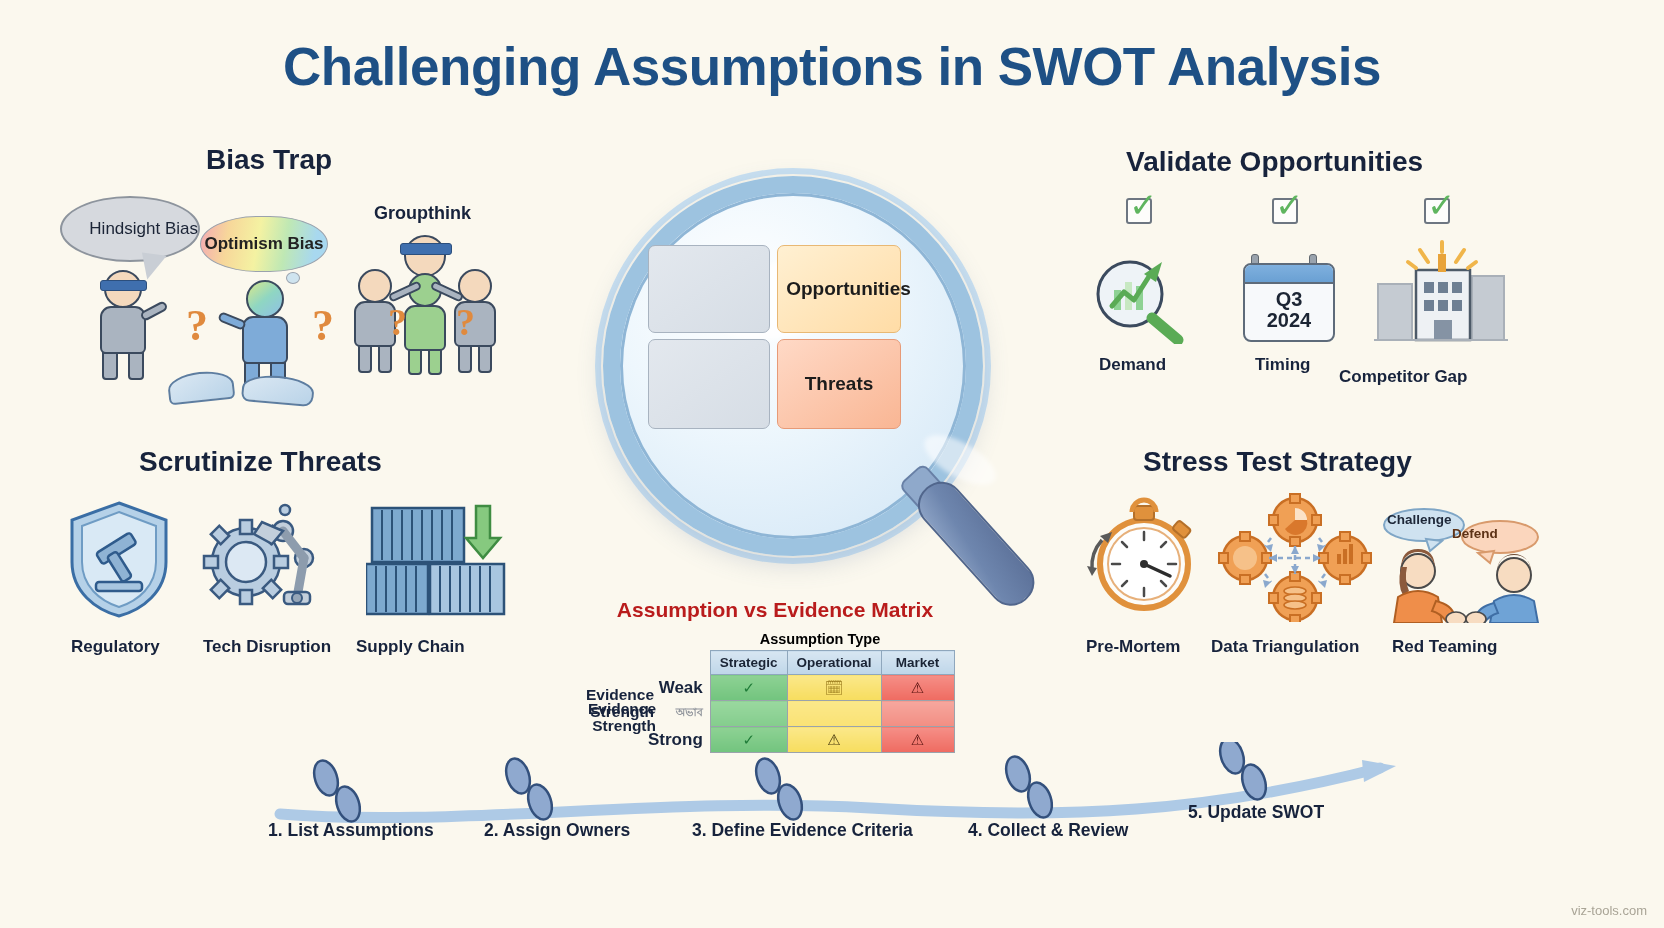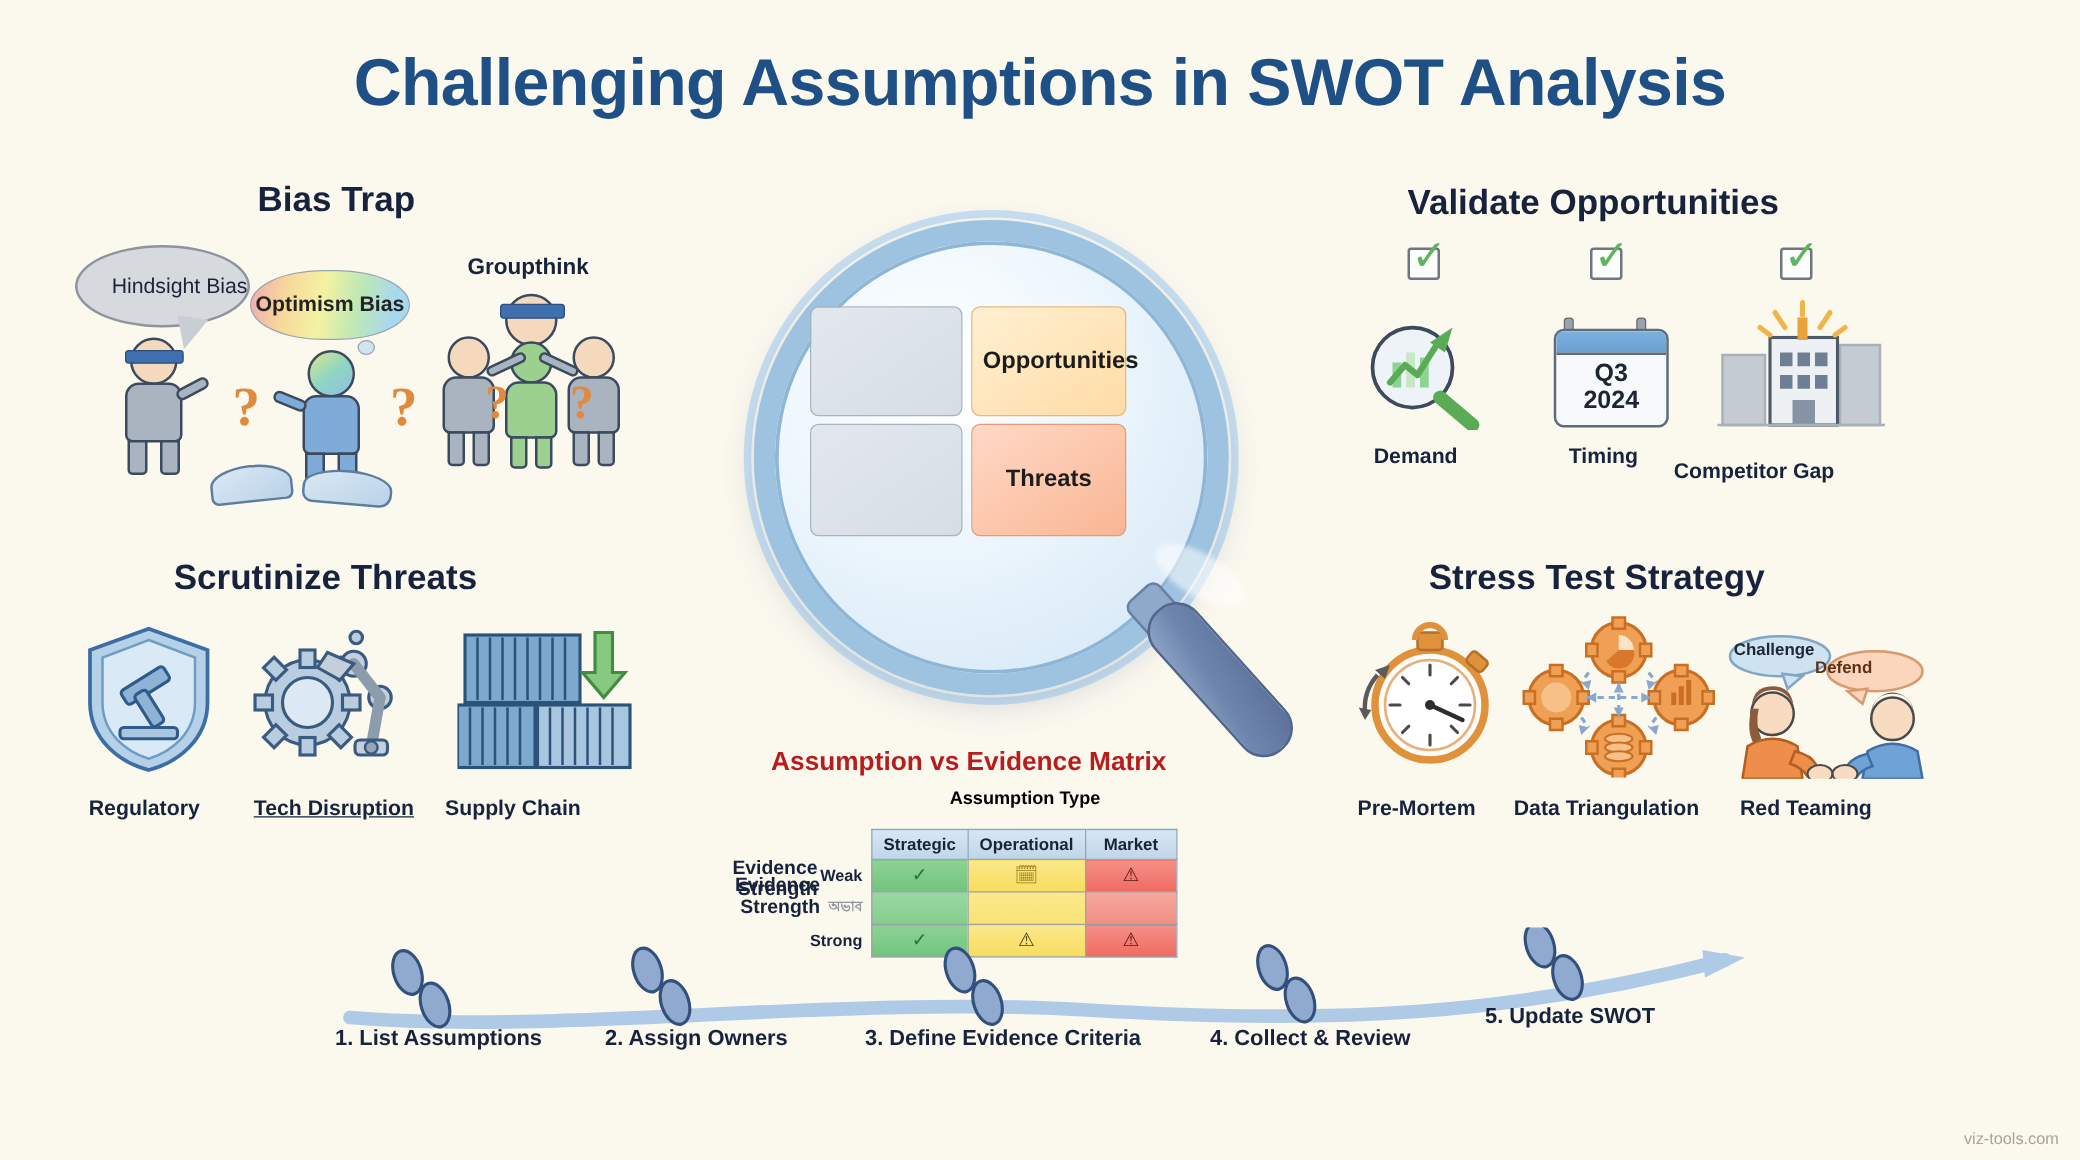--- a/index.html
+++ b/index.html
@@ -129,38 +129,38 @@
   
   #matrix { position:absolute; left:560px; top:598px; width:430px; }
   .matrix-title {
     font-size:21px; font-weight:bold; color:#b91c1c;
     text-align:center; width:430px;
   }
   .matrix-axis-top {
     font-size:14.5px; font-weight:bold; color:#000000;
     text-align:center; margin-top:9px; padding-left:90px;
   }
-  table.mx { border-collapse:collapse; margin-left:88px; margin-top:16px; }
+  table.mx { border-collapse:collapse; margin-left:88px; margin-top:3px; }
   table.mx th.colhead {
     background:linear-gradient(#d7e6f2,#bfd6e9);
     border:1px solid #8fa7bd;
     font-size:13.5px; font-weight:bold; color:#1a2435;
     padding:4px 9px; text-align:center; white-space:nowrap;
   }
   table.mx td.cell {
     border:1px solid #9aa3ac; width:73px; height:26px;
     text-align:center; vertical-align:middle; font-size:15px;
   }
   .c-green  { background:linear-gradient(#8ed294,#72c47e); }
   .c-yellow { background:linear-gradient(#fbe88a,#f7dd5e); }
   .c-red    { background:linear-gradient(#f58f87,#ef6b61); }
   .c-green-l  { background:linear-gradient(#9ad89f,#84cd8d); }
   .c-red-l    { background:linear-gradient(#f6a79e,#f28e83); }
   .rowlab {
-    font-size:13px; font-weight:bold; color:#17233c;
+    font-size:17px; font-weight:bold; color:#17233c;
     text-align:right; padding-right:7px; white-space:nowrap;
   }
   .rowlab.faded { color:#6f7682; font-size:11px; opacity:.75; }
   .ev-label {
     position:absolute; left:-2px; top:88px; width:96px;
     font-size:15.5px; font-weight:bold; color:#17233c;
     text-align:right; line-height:1.12;
   }
   .mk { font-size:15px; line-height:1; }
   .mk-check { color:#1e7b37; }
@@ -342,21 +342,21 @@
       <circle cx="83" cy="31" r="10" fill="#c3cfdb" stroke="#3a5a80" stroke-width="2.5"></circle>
       <circle cx="104" cy="58" r="9" fill="#c3cfdb" stroke="#3a5a80" stroke-width="2.5"></circle>
       <line x1="83" y1="31" x2="104" y2="58" stroke="#8d9cad" stroke-width="9" stroke-linecap="round"></line>
       <line x1="104" y1="58" x2="98" y2="92" stroke="#8d9cad" stroke-width="9" stroke-linecap="round"></line>
       <path d="M83 31 L62 22 L54 34 L72 44 Z" fill="#c3cfdb" stroke="#3a5a80" stroke-width="2.5"></path>
       <circle cx="85" cy="10" r="5" fill="#b9cde0" stroke="#3a5a80" stroke-width="2.5"></circle>
       <rect x="84" y="92" width="26" height="12" rx="4" fill="#c3cfdb" stroke="#3a5a80" stroke-width="2.5"></rect>
       <circle cx="97" cy="98" r="5" fill="#96a6b7" stroke="#3a5a80" stroke-width="2"></circle>
     </svg>
   </div>
-  <div class="item-cap" style="position:absolute; left:203px; top:637px;text-decoration:underline;">Tech Disruption</div>
+  <div class="item-cap" style="position:absolute; left:203px; top:637px;">Tech Disruption</div>
 
   <div style="position:absolute; left:366px; top:496px; width:140px; height:122px;">
     <svg width="140" height="122" viewBox="0 0 140 122">
       <rect x="6" y="12" width="92" height="54" fill="#7da9cf" stroke="#2c5278" stroke-width="2.5"></rect>
       <rect x="0" y="68" width="62" height="50" fill="#7da9cf" stroke="#2c5278" stroke-width="2.5"></rect>
       <rect x="64" y="68" width="74" height="50" fill="#a8c6e0" stroke="#2c5278" stroke-width="2.5"></rect>
       <g stroke="#2c5278" stroke-width="2">
         <line x1="16" y1="14" x2="16" y2="64"></line>
           <line x1="26" y1="14" x2="26" y2="64"></line>
         <line x1="36" y1="14" x2="36" y2="64"></line>

